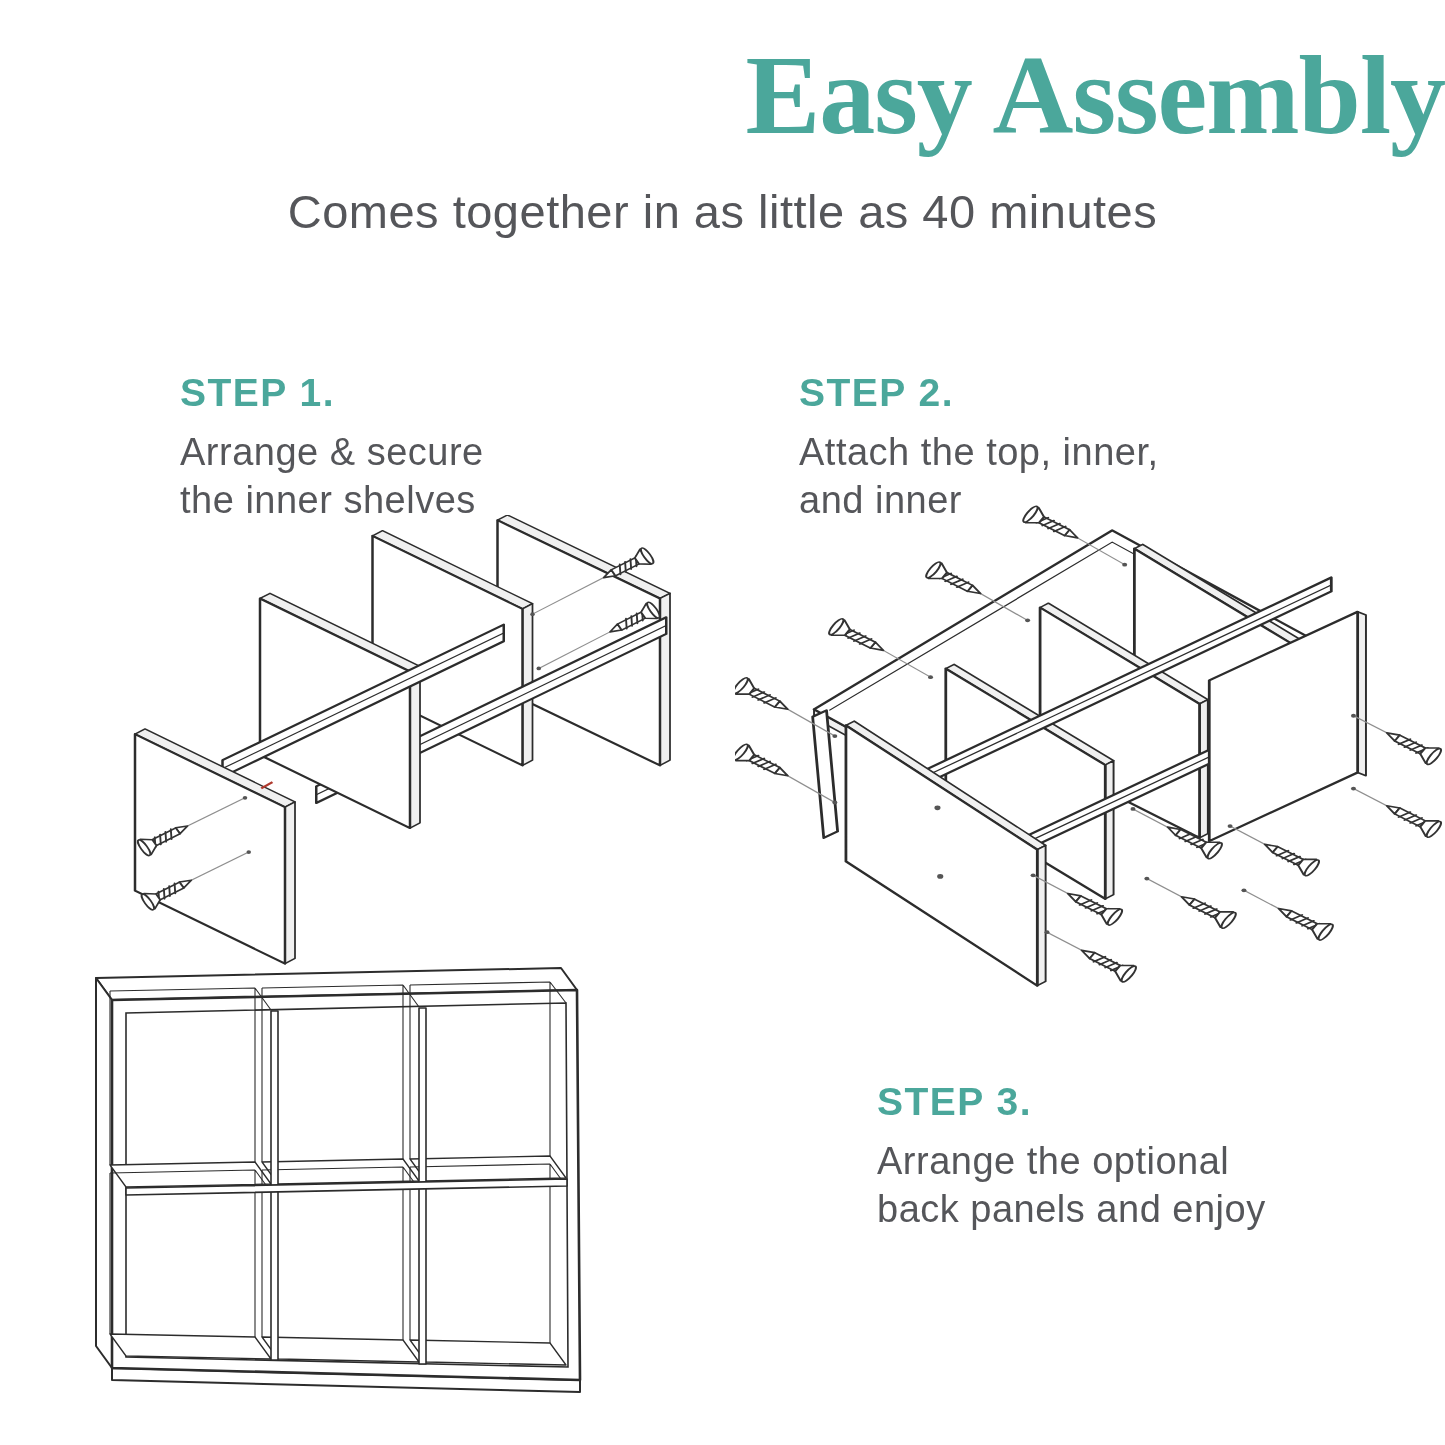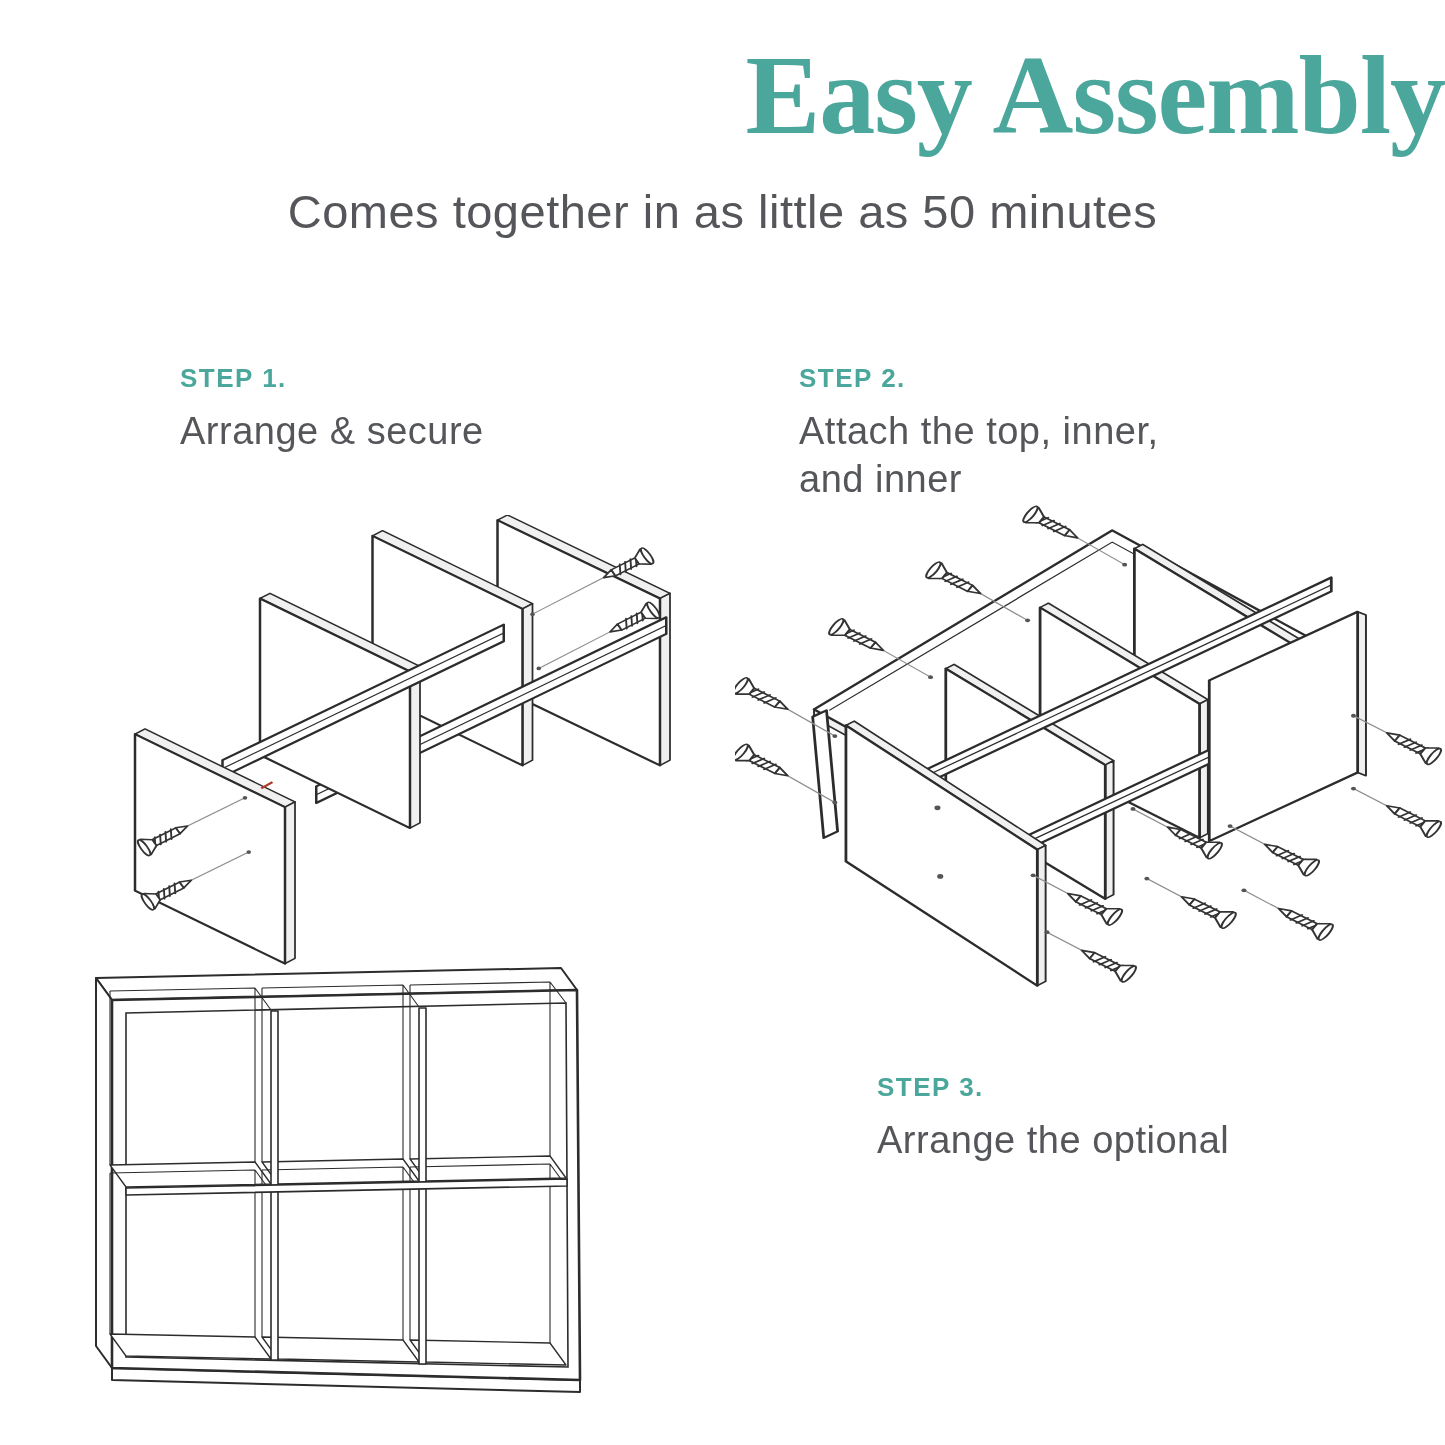--- a/index.html
+++ b/index.html
@@ -15,22 +15,22 @@
     font-size:112px;line-height:1.1;color:var(--accent-teal,#4BA79B);
     letter-spacing:-1px;margin:0;
   }
   .subtitle{
     position:absolute;top:182px;left:0;width:1445px;text-align:center;
     font-size:47px;line-height:59px;color:var(--body-text,#55565A);
     letter-spacing:0.5px;
   }
   .step{position:absolute;width:520px;}
   .step-label{
-    font-size:26px;font-weight:700;color:var(--accent-teal,#4BA79B);
-    letter-spacing:1.5px;margin-bottom:13px;
+    font-size:39px;font-weight:700;color:var(--accent-teal,#4BA79B);
+    letter-spacing:1.5px;margin-bottom:13px;margin-top:8px;
   }
   .step-desc{font-size:38px;line-height:48px;color:var(--body-text,#55565A);letter-spacing:0.5px;}
   #step1-block{left:180px;top:363px;}
   #step2-block{left:799px;top:363px;}
   #step3-block{left:877px;top:1072px;}
   .illu{position:absolute;}
   #illu-step1{left:85px;top:515px;width:640px;height:480px;}
   #illu-step2{left:735px;top:495px;width:710px;height:510px;}
   #illu-finished{left:90px;top:955px;width:620px;height:445px;}
   svg .pnl{stroke:var(--line-art,#2c2c2c);fill:#ffffff;stroke-width:2;stroke-linejoin:round;}
@@ -42,42 +42,44 @@
   svg .red{stroke:var(--artifact-red,#b03a2e);stroke-width:2;fill:none;}
 </style>
 </head>
 <body>
 
 <div class="canvas">
 
   <h1 class="page-title">Easy Assembly</h1>
 
   <div class="subtitle">
-    <div>Comes together in as little as 50 minutes</div>
+    <div>Comes together in as little as 40 minutes</div>
   </div>
 
   <div class="step" id="step1-block">
     <div class="step-label">STEP 1.</div>
     <div class="step-desc">
       <div>Arrange &amp; secure</div>
+      <div>the inner shelves</div>
     </div>
   </div>
 
   <div class="step" id="step2-block">
     <div class="step-label">STEP 2.</div>
     <div class="step-desc">
       <div>Attach the top, inner,</div>
       <div>and inner</div>
     </div>
   </div>
 
   <div class="step" id="step3-block">
     <div class="step-label">STEP 3.</div>
     <div class="step-desc">
       <div>Arrange the optional</div>
+      <div>back panels and enjoy</div>
     </div>
   </div>
 
   <svg width="0" height="0" style="position:absolute" aria-hidden="true">
     <defs>
       <g id="screw">
         <path class="scr" d="M0,0 L-9,-3.3 L-9,3.3 Z"></path>
         <rect class="scr" x="-31" y="-3.3" width="22" height="6.6"></rect>
         <path class="scr" d="M-13,-4.3 l-4.5,8.6 M-18,-4.3 l-4.5,8.6 M-23,-4.3 l-4.5,8.6 M-28,-4.3 l-4.5,8.6"></path>
         <path class="scr" d="M-31,-3.3 L-39,-8.5 L-39,8.5 L-31,3.3 Z"></path>

